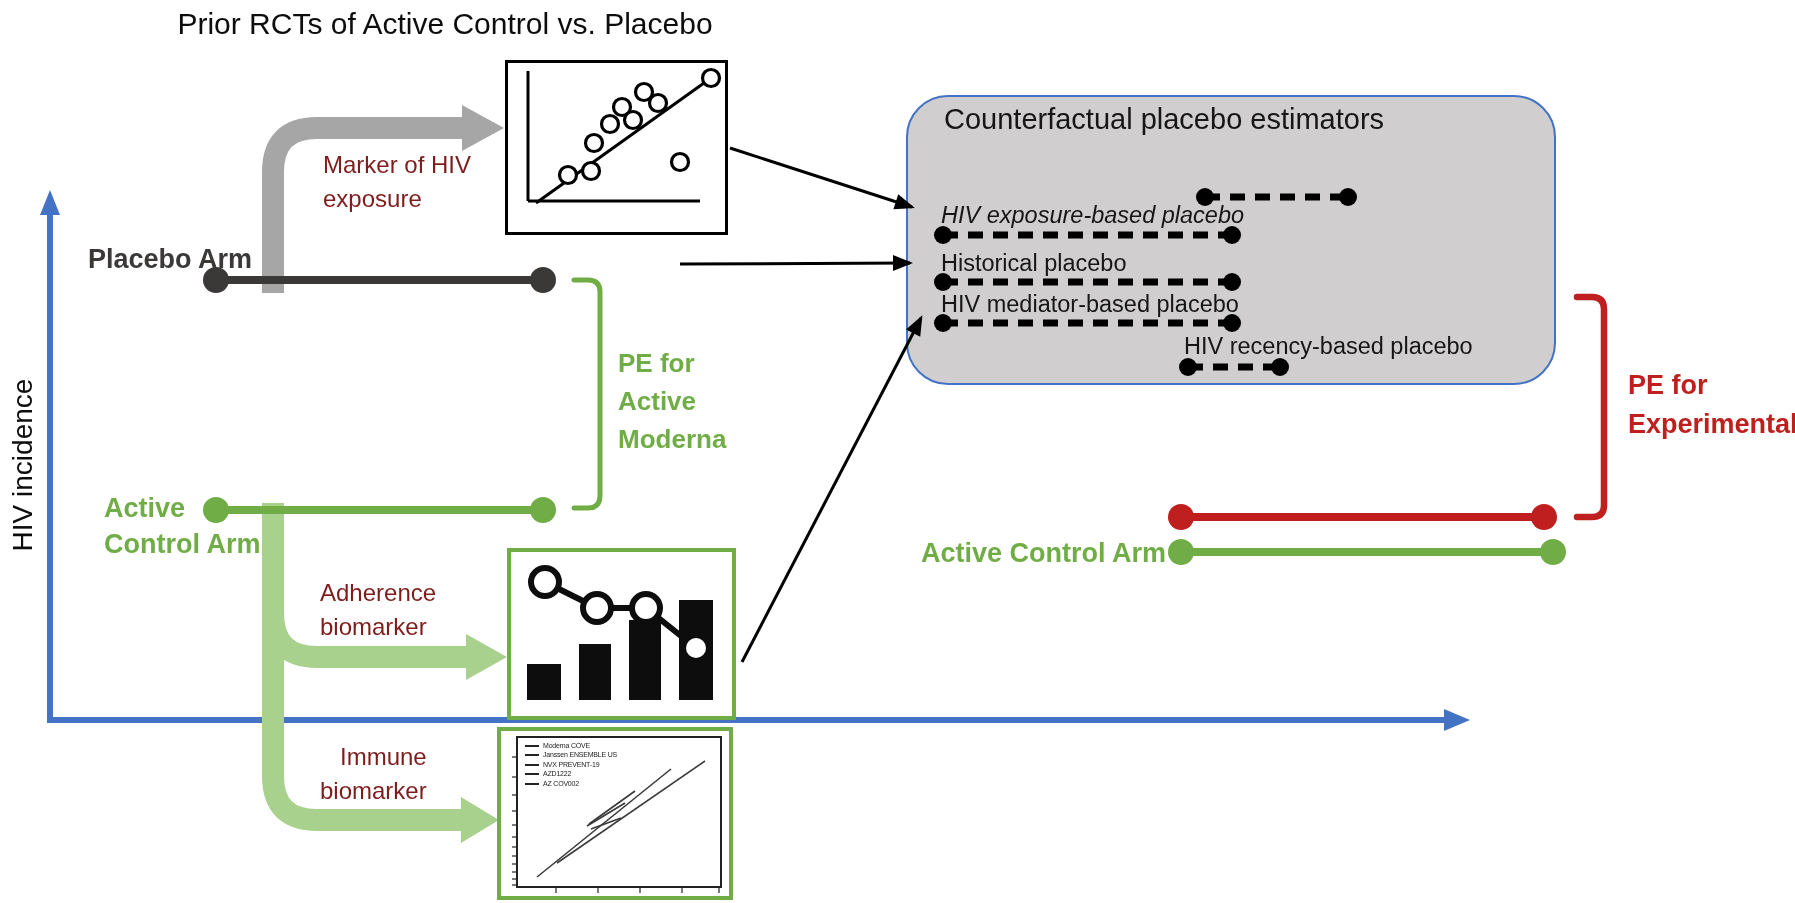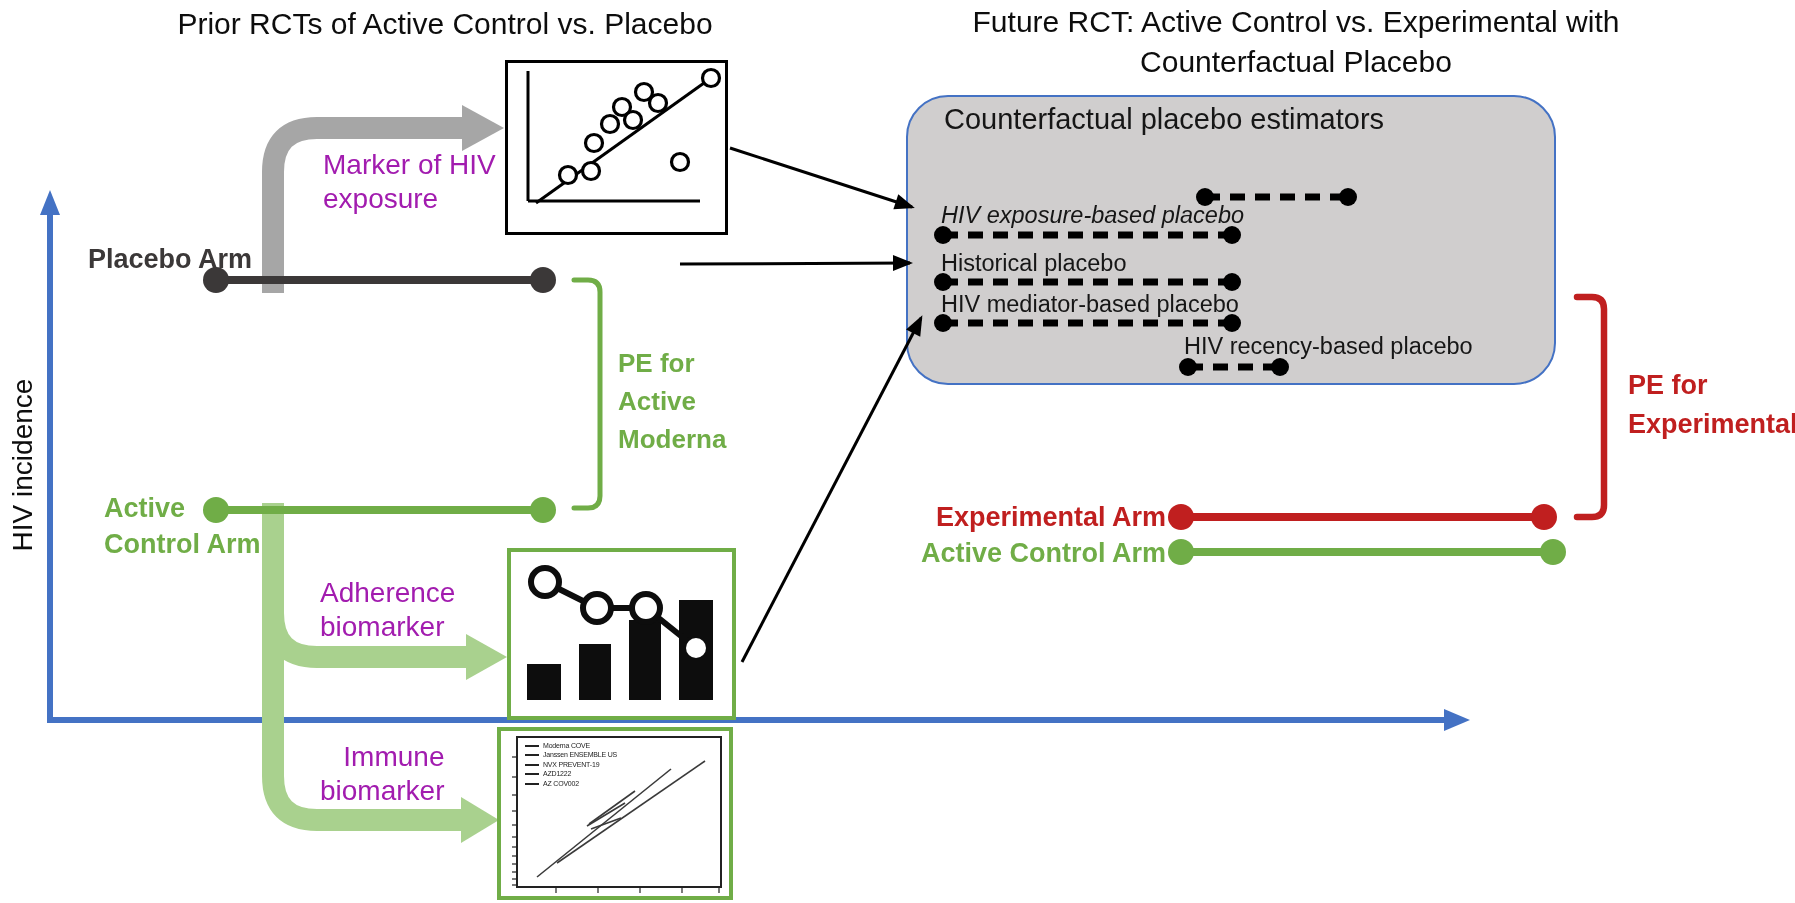--- a/index.html
+++ b/index.html
@@ -15,21 +15,21 @@
   .sGreen{stroke:var(--green,#70ad47)}    .fGreen{fill:var(--green,#70ad47)}
   .sLGreen{stroke:var(--light-green,#a9d18e)} .fLGreen{fill:var(--light-green,#a9d18e)}
   .sGray{stroke:var(--arrow-gray,#a6a6a6)}    .fGray{fill:var(--arrow-gray,#a6a6a6)}
   .sDark{stroke:var(--dark,#3b3838)}      .fDark{fill:var(--dark,#3b3838)}
   .sRed{stroke:var(--red,#c01f1f)}        .fRed{fill:var(--red,#c01f1f)}
   .sBlack{stroke:#000}
   .title{font-size:30px;text-align:center;line-height:40px;color:#0d0d0d;}
   .green-b{color:var(--green,#70ad47);font-weight:bold;}
   .red-b{color:var(--red,#c01f1f);font-weight:bold;}
   .dark-b{color:var(--dark,#3b3838);font-weight:bold;}
-  .plain24{font-size:28px;line-height:34px;color:#a21caf;}
+  .plain24{font-size:24px;line-height:34px;color:#7f1d1d;}
   .est-box{left:906px;top:95px;width:650px;height:290px;background:var(--box-fill,#d0cece);
            border:2.5px solid var(--box-border,#4472c4);border-radius:42px;}
   .est-lbl{font-size:23.5px;color:#161616;}
   .legend{position:absolute;left:24px;top:10px;z-index:5;}
   .legend .row{display:flex;align-items:center;gap:4px;height:9.5px;}
   .legend .sw{width:14px;height:2px;background:#222;}
   .legend .tx{font-size:7px;line-height:8px;color:#222;letter-spacing:-0.2px;}
 </style>
 </head>
 <body>
@@ -210,24 +210,20 @@
     <g>
       <line x1="1181" y1="552" x2="1553" y2="552" class="sGreen" stroke-width="8"></line>
       <circle cx="1181" cy="552" r="13" class="fGreen"></circle>
         <circle cx="1553" cy="552" r="13" class="fGreen"></circle>
     </g>
 
     <path d="M1577,297 L1592,297 Q1604,297 1604,309 L1604,505 Q1604,517 1592,517 L1577,517" fill="none" class="sRed" stroke-width="6.5" stroke-linecap="round"></path>
   </svg>
 
   <div class="lbl title" style="left:90px;top:4px;width:710px;">Prior RCTs of Active Control vs. Placebo</div>
-  <div class="lbl title" style="left:900px;top:2px;width:792px;">
-    <div>Future RCT: Active Control vs. Experimental with</div>
-    <div>Counterfactual Placebo</div>
-  </div>
 
   <div class="lbl" style="left:-78px;top:450px;width:200px;height:30px;transform:rotate(-90deg);text-align:center;font-size:28px;">HIV incidence</div>
 
   <div class="lbl dark-b" style="left:88px;top:236px;font-size:27px;margin-top:8px;">Placebo Arm</div>
 
   <div class="lbl plain24" style="left:323px;top:148px;">
     <div>Marker of HIV</div>
     <div>exposure</div>
   </div>
 
@@ -251,21 +247,20 @@
     <div>Immune</div>
     <div>biomarker</div>
   </div>
 
   <div class="lbl" style="left:944px;top:103px;font-size:29px;color:#161616;">Counterfactual placebo estimators</div>
   <div class="lbl est-lbl" style="left:941px;top:202px;font-style:italic;">HIV exposure-based placebo</div>
   <div class="lbl est-lbl" style="left:941px;top:250px;">Historical placebo</div>
   <div class="lbl est-lbl" style="left:941px;top:291px;">HIV mediator-based placebo</div>
   <div class="lbl est-lbl" style="left:1184px;top:333px;">HIV recency-based placebo</div>
 
-  <div class="lbl red-b" style="left:900px;top:502px;width:266px;text-align:right;font-size:27px;">Experimental Arm</div>
   <div class="lbl green-b" style="left:860px;top:538px;width:306px;text-align:right;font-size:27px;">Active Control Arm</div>
 
   <div class="lbl red-b" style="left:1628px;top:366px;font-size:27px;line-height:39px;">
     <div>PE for</div>
     <div>Experimental</div>
   </div>
 
 </div>
 
 </body></html>

